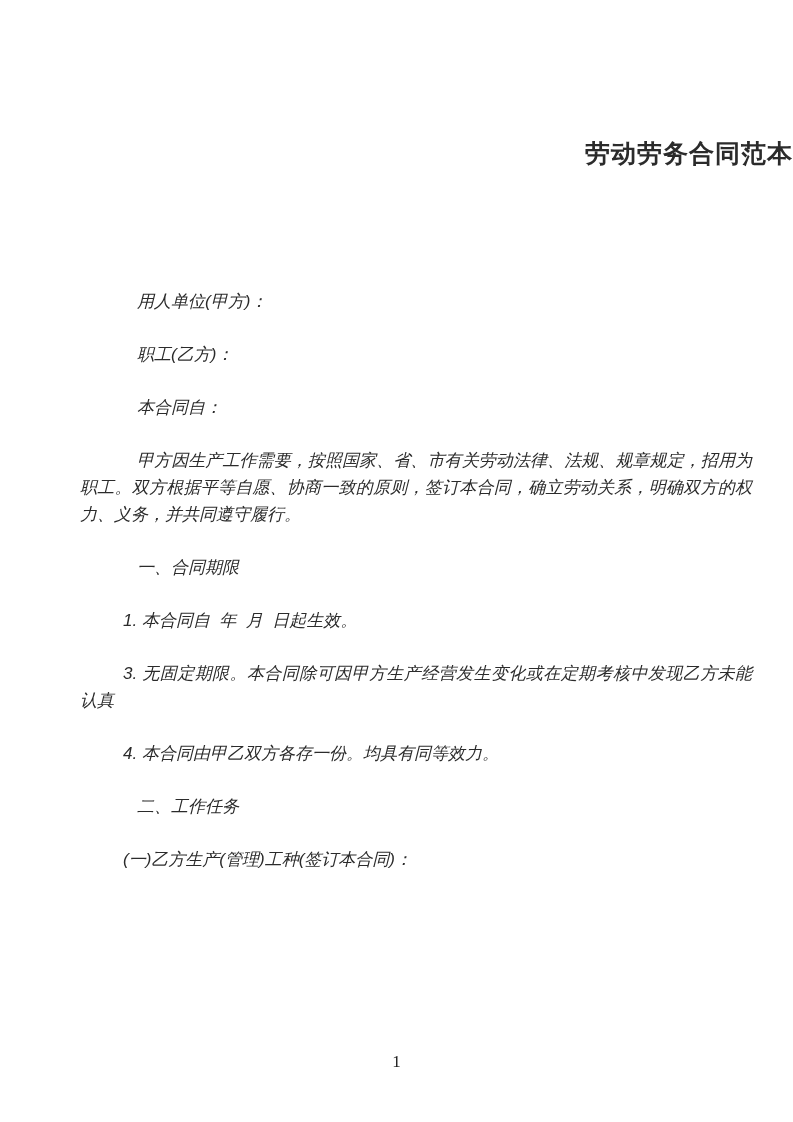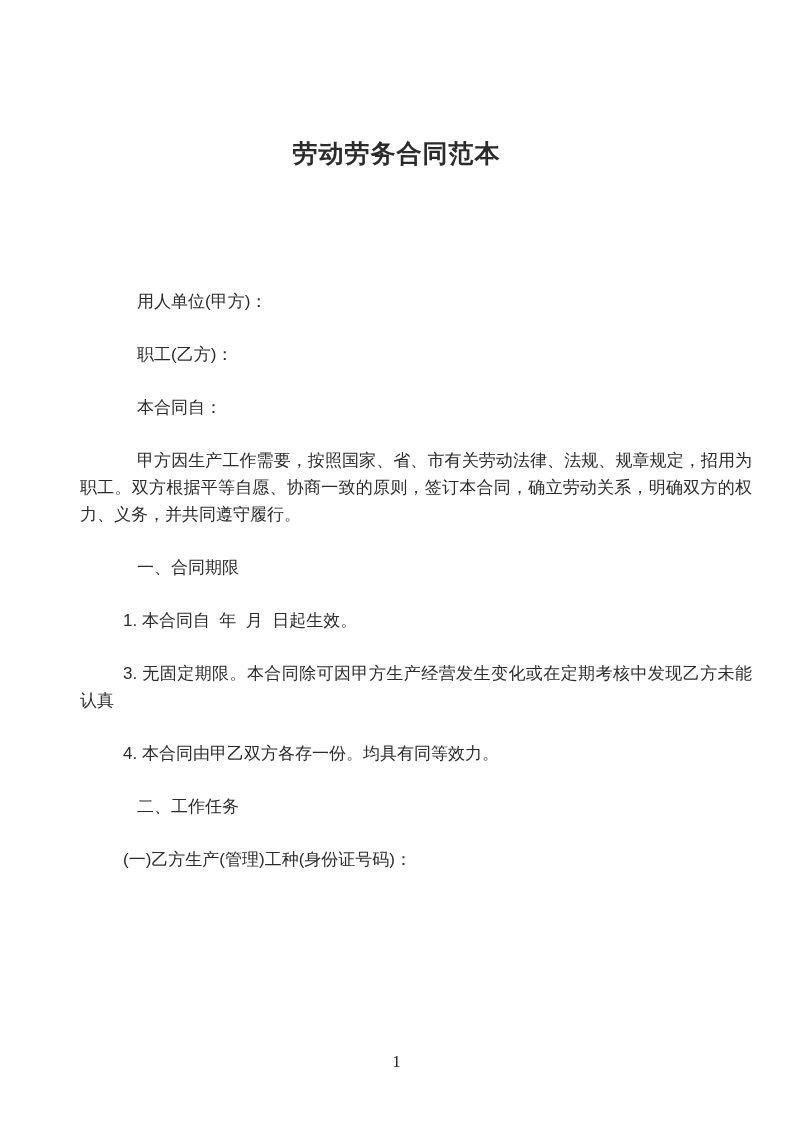--- a/index.html
+++ b/index.html
@@ -15,25 +15,26 @@
     overflow: hidden;
     font-family: "Liberation Sans", "DejaVu Sans", sans-serif;
     color: #2b2b2b;
   }
   .title {
     margin: 0 0 120px 0;
     padding-top: 138px;
     font-size: 25px;
     line-height: 30px;
     font-weight: bold;
-    text-align: center;
+    text-align: right;
     letter-spacing: 1px;
   }
   .content {
     padding: 0 41px 0 80px;
+    font-style: italic;
   }
   .content p {
     margin: 0 0 26px 0;
     font-size: 17px;
     line-height: 27px;
     font-weight: normal;
   }
   
   .ind-a { text-indent: 57px; }   
   .ind-b { text-indent: 43px; }   
@@ -77,19 +78,19 @@
     <p class="ind-b blanks">1. 本合同自  年  月  日起生效。</p>
 
 
     <p class="ind-b just">3. 无固定期限。本合同除可因甲方生产经营发生变化或在定期考核中发现乙方未能认真</p>
 
 
     <p class="ind-b">4. 本合同由甲乙双方各存一份。均具有同等效力。</p>
 
     <p class="ind-a">二、工作任务</p>
 
-    <p class="ind-b">(一)乙方生产(管理)工种(身份证号码)：</p>
+    <p class="ind-b">(一)乙方生产(管理)工种(签订本合同)：</p>
 
   </div>
 
   <div class="page-number">1</div>
 
 </div>
 
 </body></html>

